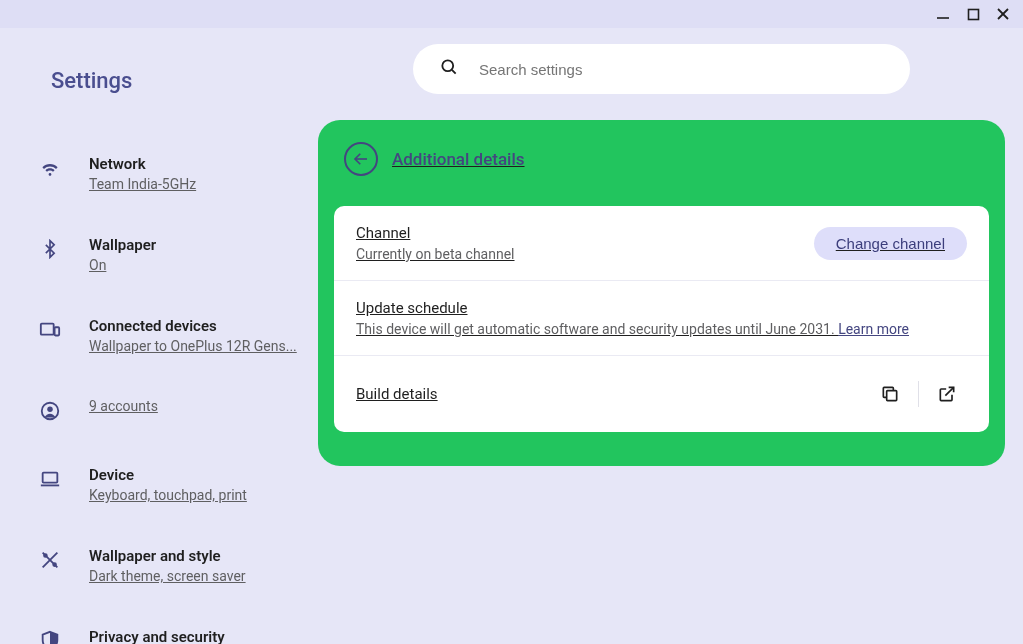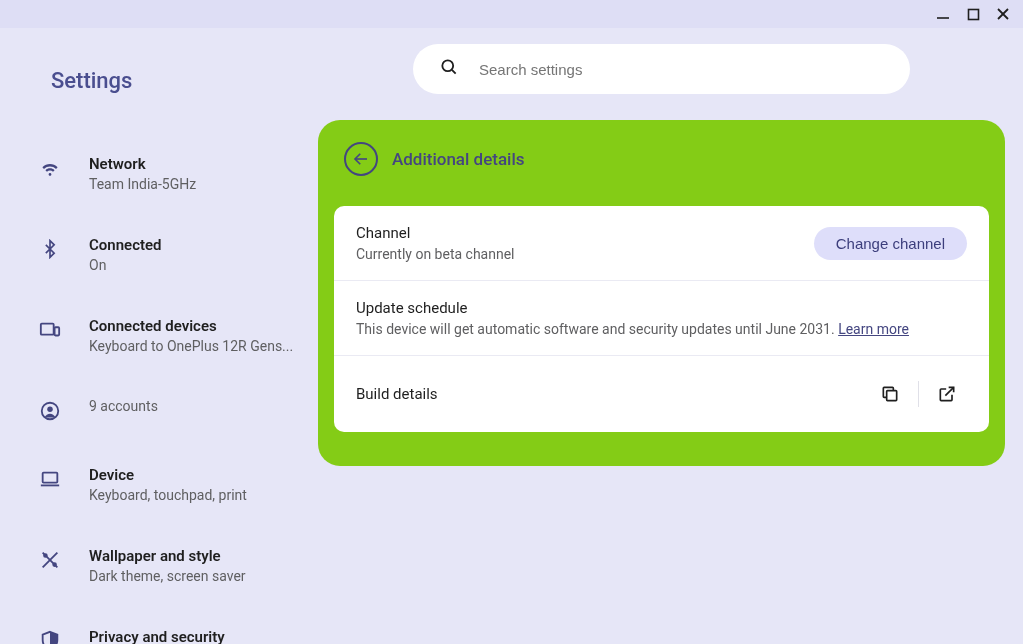--- a/index.html
+++ b/index.html
@@ -70,20 +70,21 @@
       font-weight: 600;
       color: #1f1f1f;
       margin-bottom: 3px;
     }
     .nav-sub {
       font-size: 14px;
       color: #5f5f61;
       white-space: nowrap;
       overflow: hidden;
       text-overflow: ellipsis;
+      text-decoration: underline;
     }
     .content {
       flex: 1;
       padding-top: 16px;
       padding-right: 18px;
       padding-left: 0;
     }
     .searchbar {
       background: #fff;
       border-radius: 30px;
@@ -100,23 +101,24 @@
     .search-input {
       border: none;
       outline: none;
       font-size: 15px;
       margin-left: 20px;
       flex: 1;
       background: transparent;
       color: #5f5f61;
     }
     .panel {
-      background: #84cc16;
+      background: #22c55e;
       border-radius: 22px;
       padding: 22px 0;
+      text-decoration: underline;
     }
     .panel-header {
       display: flex;
       align-items: center;
       gap: 14px;
       padding: 0 20px 18px 26px;
     }
     .back-btn {
       width: 34px;
       height: 34px;
@@ -224,35 +226,35 @@
         </div>
       </div>
 
       <div class="nav-item">
         <span class="nav-icon">
           <svg width="20" height="20" viewBox="0 0 24 24" fill="none" stroke="currentColor" stroke-width="2">
               <path d="M7 7l10 10-5 5V2l5 5L7 17"></path>
             </svg>
         </span>
         <div class="nav-text">
-          <div class="nav-label">Connected</div>
+          <div class="nav-label">Wallpaper</div>
           <div class="nav-sub">On</div>
         </div>
       </div>
 
       <div class="nav-item">
         <span class="nav-icon">
           <svg width="22" height="22" viewBox="0 0 24 24" fill="none" stroke="currentColor" stroke-width="2">
               <rect x="2" y="5" width="14" height="12" rx="1"></rect>
               <rect x="17" y="9" width="5" height="9" rx="1"></rect>
             </svg>
         </span>
         <div class="nav-text">
           <div class="nav-label">Connected devices</div>
-          <div class="nav-sub">Keyboard to OnePlus 12R Gens...</div>
+          <div class="nav-sub">Wallpaper to OnePlus 12R Gens...</div>
         </div>
       </div>
 
       <div class="nav-item">
         <span class="nav-icon">
           <svg width="22" height="22" viewBox="0 0 24 24" fill="none" stroke="currentColor" stroke-width="2">
               <circle cx="12" cy="12" r="9"></circle>
               <circle cx="12" cy="10" r="3" fill="currentColor" stroke="none"></circle>
               <path d="M6 19c1.2-2.4 3.6-4 6-4s4.8 1.6 6 4" fill="currentColor" stroke="none"></path>
             </svg>

